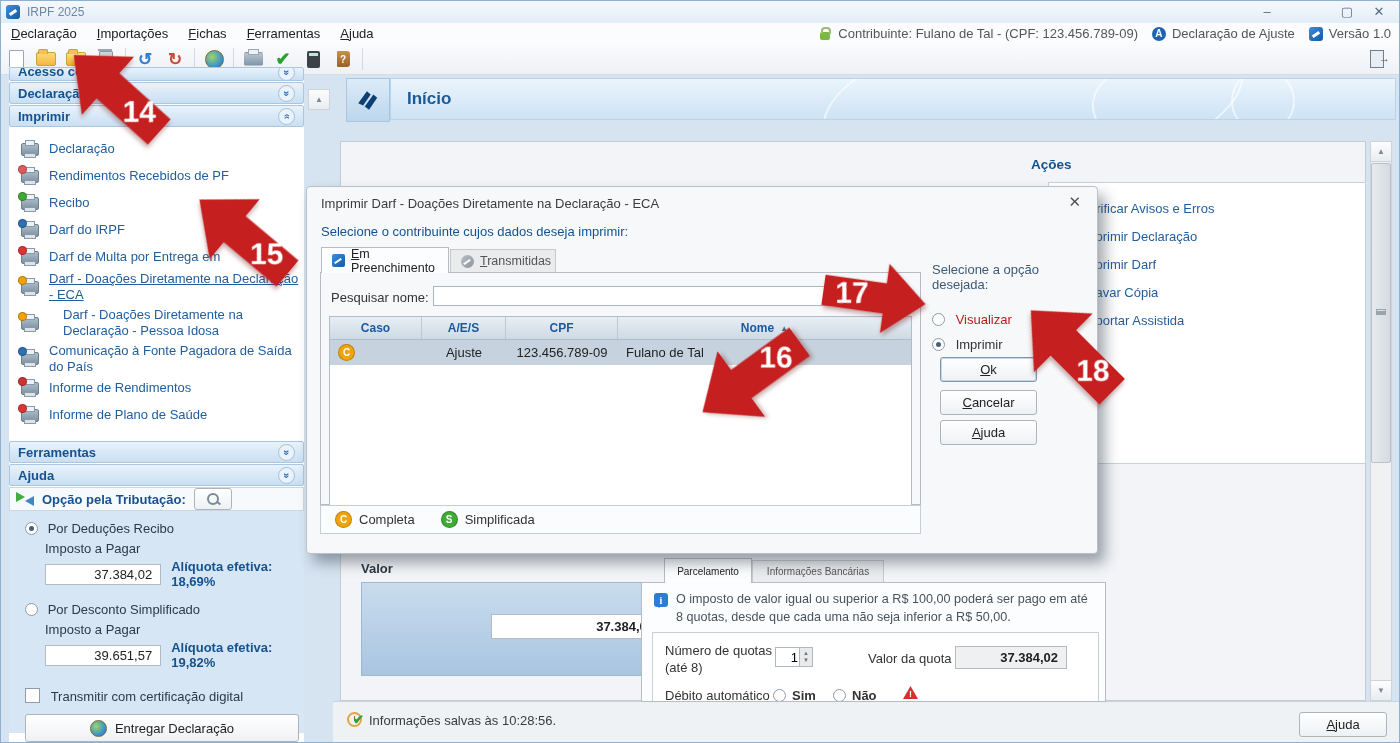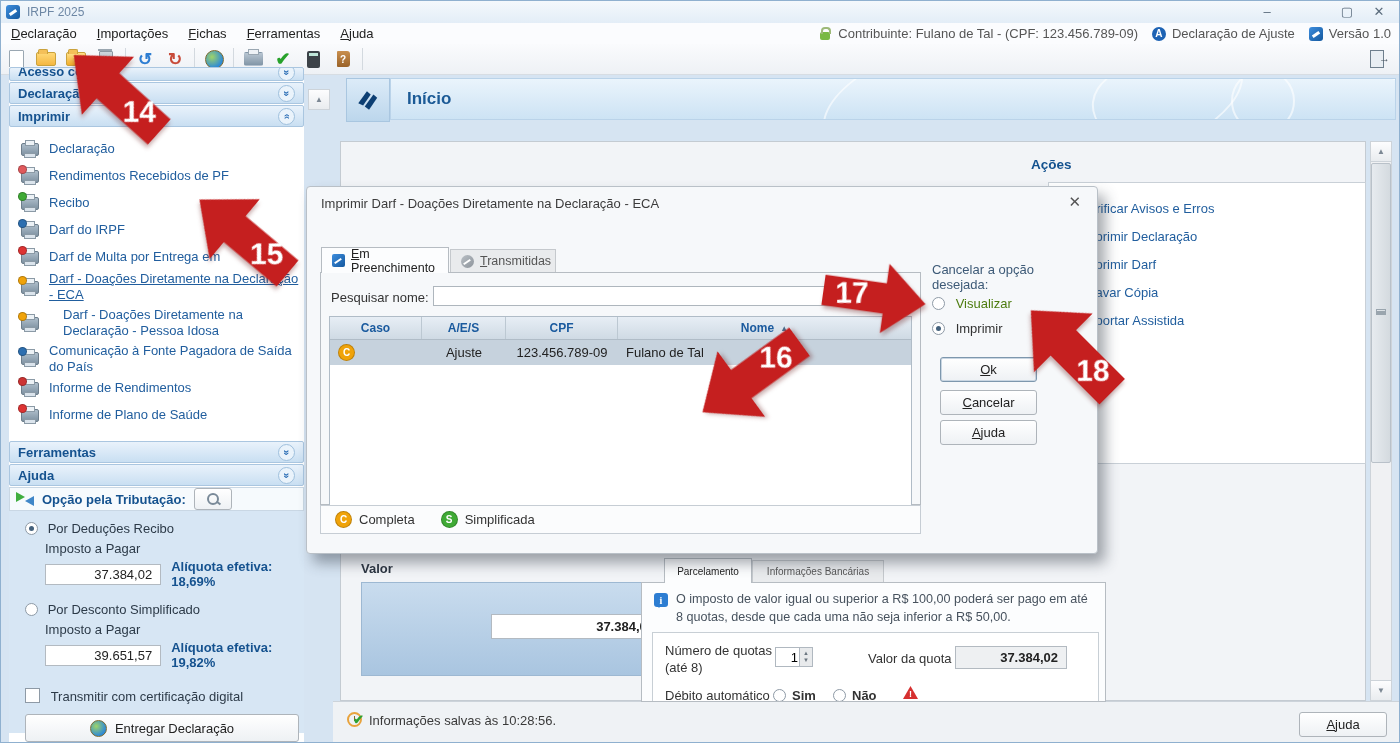--- a/index.html
+++ b/index.html
@@ -421,20 +421,21 @@
     <span class="clockicon"></span>
     <span style="position:absolute;left:36px;top:11px;font-size:13px;color:#3a3a3a;">Informações salvas às 10:28:56.</span>
     <div class="btn abs" style="left:966px;top:10px;width:88px;height:25px;">
       <span class="fl" style="display:block;">Ajuda</span>
     </div>
   </div>
 
   <div class="abs" id="dialog">
     <div id="dlgtitle">Imprimir Darf - Doações Diretamente na Declaração - ECA</div>
     <span id="dlgclose">✕</span>
+    <div id="dlgsub">Selecione o contribuinte cujos dados deseja imprimir:</div>
 
     <div class="dtab" id="dtab1">
       <span class="minilogo"></span>
       <span class="fl" style="display:block;">Em Preenchimento</span>
     </div>
     <div class="dtab" id="dtab2">
       <span class="minilogo gray"></span>
       <span class="fl" style="display:block;">Transmitidas</span>
     </div>
 
@@ -469,22 +470,22 @@
         <span class="cbadge" style="background:#f0a30a;">C</span>
         <span>Completa</span>
       </span>
       <span style="display:flex;align-items:center;gap:7px;">
         <span class="cbadge" style="background:#3faa35;">S</span>
         <span>Simplificada</span>
       </span>
     </div>
 
     <div id="dlgopts">
-      <div>Cancelar a opção desejada:</div>
-      <div style="margin-top:4px;color:#4d7c0f;">
+      <div>Selecione a opção desejada:</div>
+      <div style="margin-top:20px;color:#b91c1c;">
         <span class="radio"></span>
         <span style="margin-left:7px;">Visualizar</span>
       </div>
       <div style="margin-top:10px;color:#333;">
         <span class="radio sel"></span>
         <span style="margin-left:7px;">Imprimir</span>
       </div>
     </div>
 
     <div class="btn dbtn" style="top:170px;border-color:#7d97ad;box-shadow:0 0 0 1px #c9d6e2 inset;">

